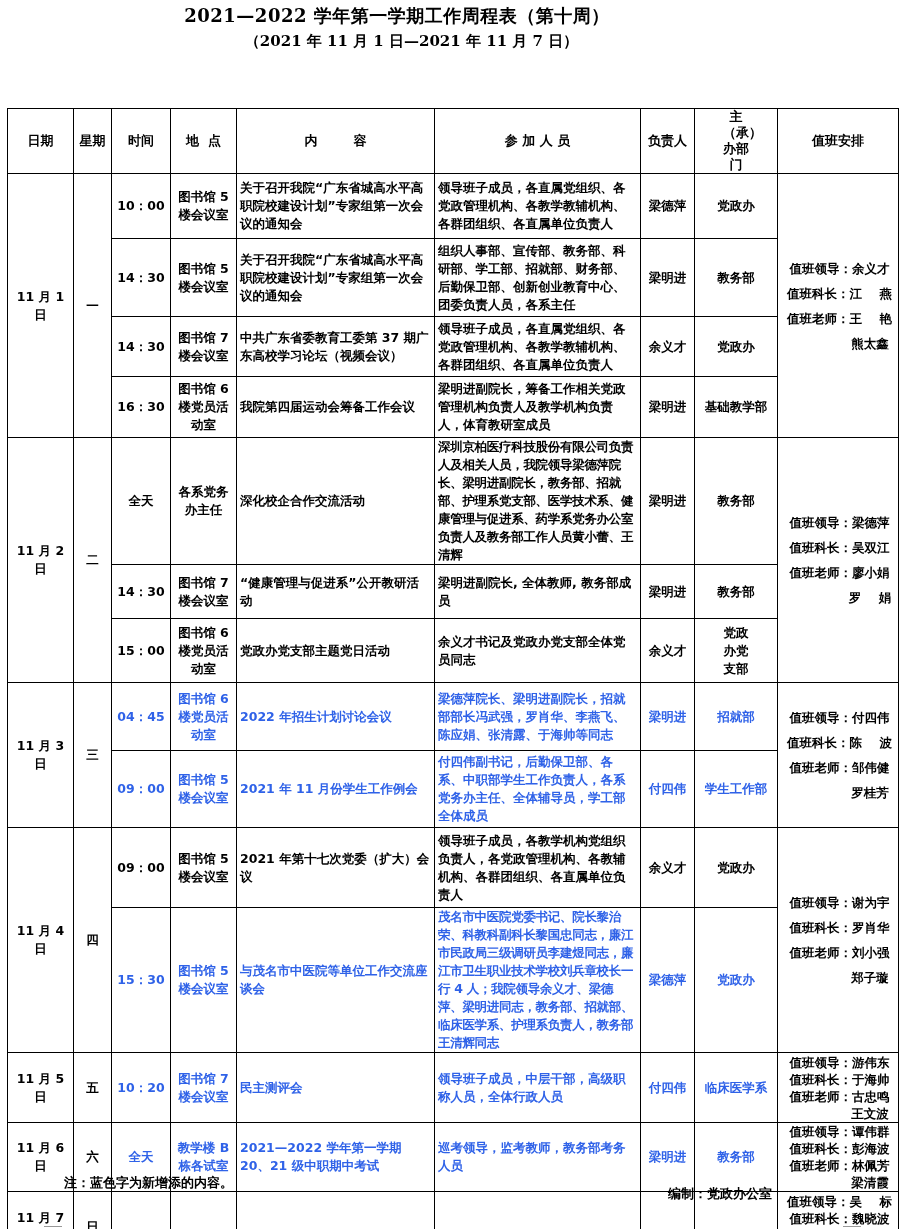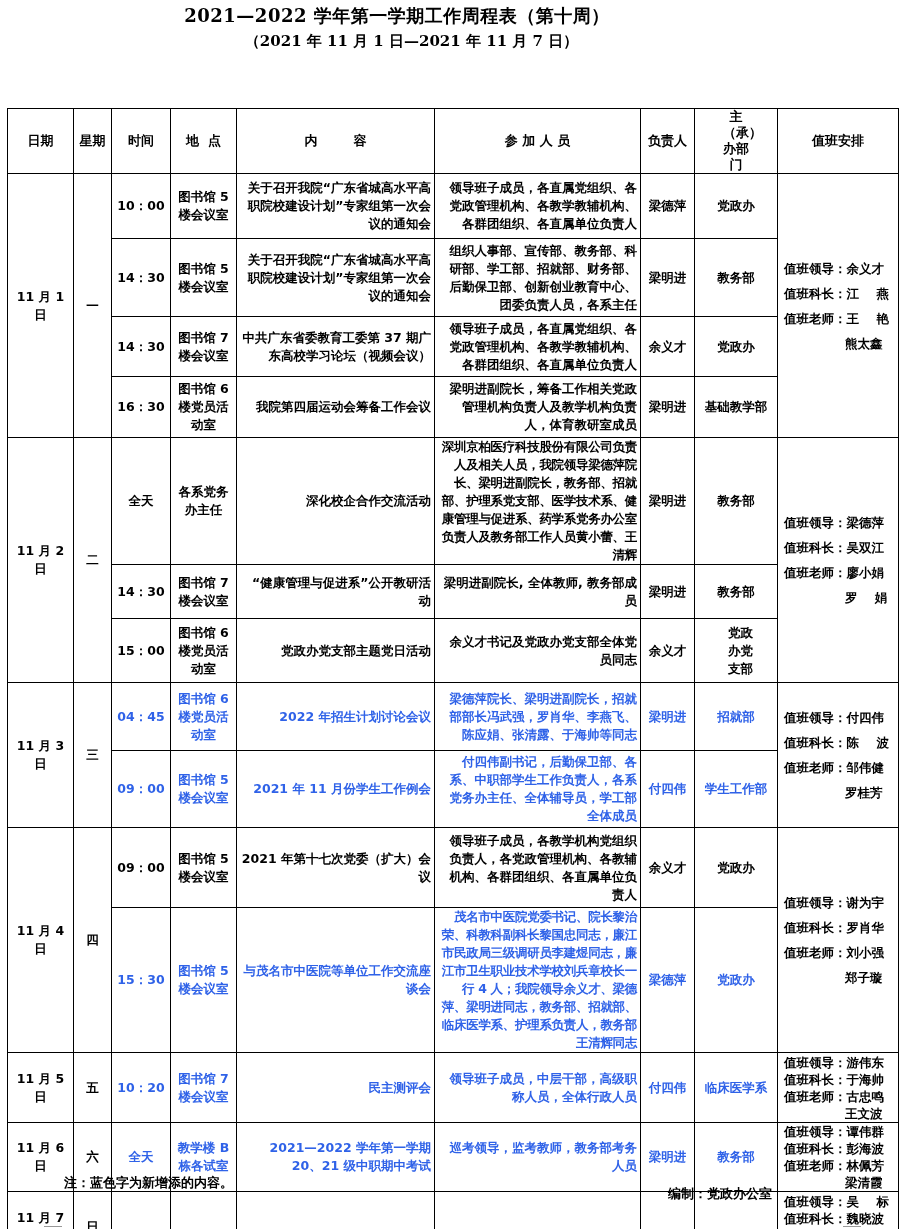--- a/index.html
+++ b/index.html
@@ -7,25 +7,25 @@
          font-family:"DejaVu Sans", "Liberation Sans", sans-serif; color:#000; }
   .title { position:absolute; left:0; top:4px; width:794px; text-align:center;
            font-family:"DejaVu Serif","Liberation Serif",serif; font-size:18px; font-weight:bold; letter-spacing:0.5px; }
   .subtitle { position:absolute; left:0; top:32px; width:823px; text-align:center;
            font-family:"DejaVu Serif","Liberation Serif",serif; font-size:15px; font-weight:bold; }
   table.sched { position:absolute; left:7px; top:80px; border-collapse:collapse; table-layout:fixed; width:891px;margin-top:28px; }
   table.sched td, table.sched th { border:1.5px solid #000; padding:0 3px; font-size:12.5px; font-weight:bold;
        line-height:18px; vertical-align:middle; overflow:hidden; }
   table.sched th { text-align:center; font-size:13px; height:33px; line-height:16px; }
   .c { text-align:center; }
-  .l { text-align:right; }
+  .l { text-align:left; }
   .blue { color:#2f62e8; }
   .dense { font-size:12px; line-height:14.5px; letter-spacing:-0.3px; }
   .duty { text-align:left; padding-left:6px !important; }
-  .duty div { white-space:pre; line-height:25px; font-size:12.5px; }
+  .duty div { white-space:pre; line-height:25px; font-size:12.5px;text-align:center; }
   .duty.compact div { line-height:17px; }
   .note { position:absolute; left:64px; top:1158px; font-size:13px; font-weight:bold;margin-top:16px; }
   .editor { position:absolute; left:668px; top:1185px; font-size:13px; font-weight:bold; }
   .mark { position:absolute; top:1226px; width:18px; height:1px; background:#999; }
 </style>
 </head>
 <body>
 
 <div class="title">2021—2022 学年第一学期工作周程表（第十周）</div>
 <div class="subtitle">（2021 年 11 月 1 日—2021 年 11 月 7 日）</div>
@@ -119,21 +119,21 @@
         <td class="l">梁明进副院长, 全体教师, 教务部成员</td>
         <td class="c">梁明进</td>
         <td class="c">教务部</td>
       </tr>
       <tr style="height: 64px;">
         <td class="c">15：00</td>
         <td class="c">图书馆 6 楼党员活动室</td>
         <td class="l">党政办党支部主题党日活动</td>
         <td class="l">余义才书记及党政办党支部全体党员同志</td>
         <td class="c">余义才</td>
-        <td class="c" style="word-break: break-all; padding: 0px 24px; text-align: right;"><span>党政办党支部</span></td>
+        <td class="c" style="word-break: break-all; padding: 0px 24px;"><span>党政办党支部</span></td>
       </tr>
       <tr style="height: 68px;">
         <td class="c" rowspan="2">11 月 3 日</td>
         <td class="c" rowspan="2">三</td>
         <td class="c blue">04：45</td>
         <td class="c blue">图书馆 6 楼党员活动室</td>
         <td class="l blue">2022 年招生计划讨论会议</td>
         <td class="l blue">梁德萍院长、梁明进副院长，招就部部长冯武强，罗肖华、李燕飞、陈应娟、张清露、于海帅等同志</td>
         <td class="c blue">梁明进</td>
         <td class="c blue">招就部</td>

